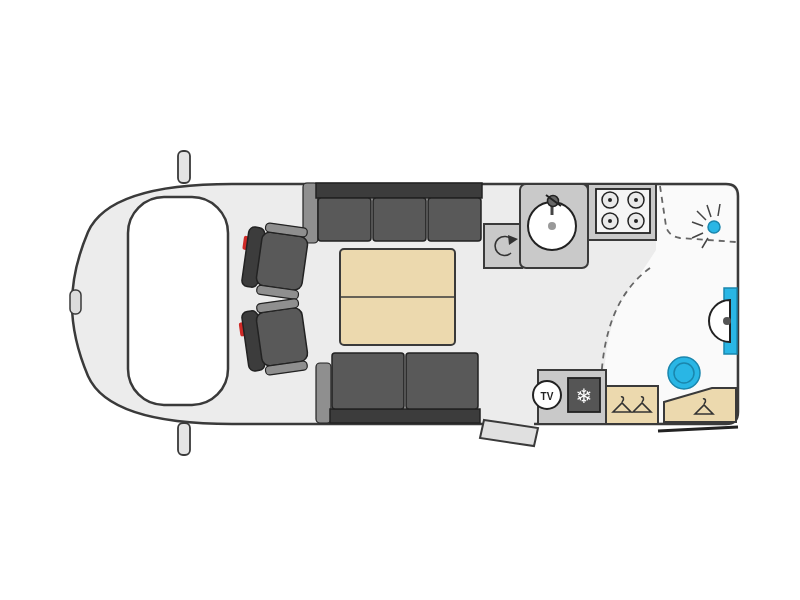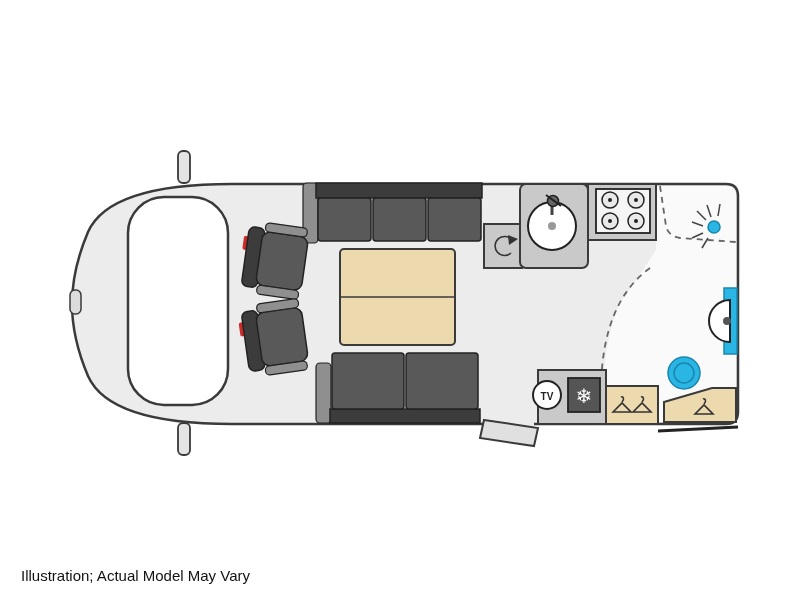--- a/index.html
+++ b/index.html
@@ -158,14 +158,13 @@
     <g>
       <circle class="blue" cx="684" cy="373" r="16"></circle>
       <circle cx="684" cy="373" r="10" fill="none" stroke="#1a86ad" stroke-width="1.5"></circle>
     </g>
 
     <rect class="wall-gap" x="484" y="420" width="50" height="8"></rect>
     <polygon points="484,420 538,428 534,446 480,438" fill="#e0e0e0" stroke="#3a3a3a" stroke-width="2"></polygon>
 
   </svg>
 
-  <div class="caption">Illustration; Actual Model May Vary</div>
 </div>
 
 </body></html>

